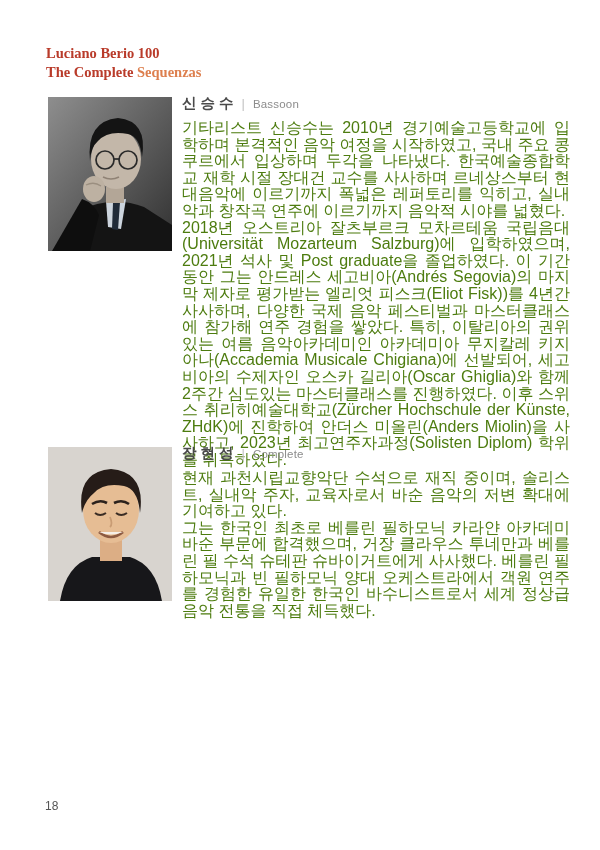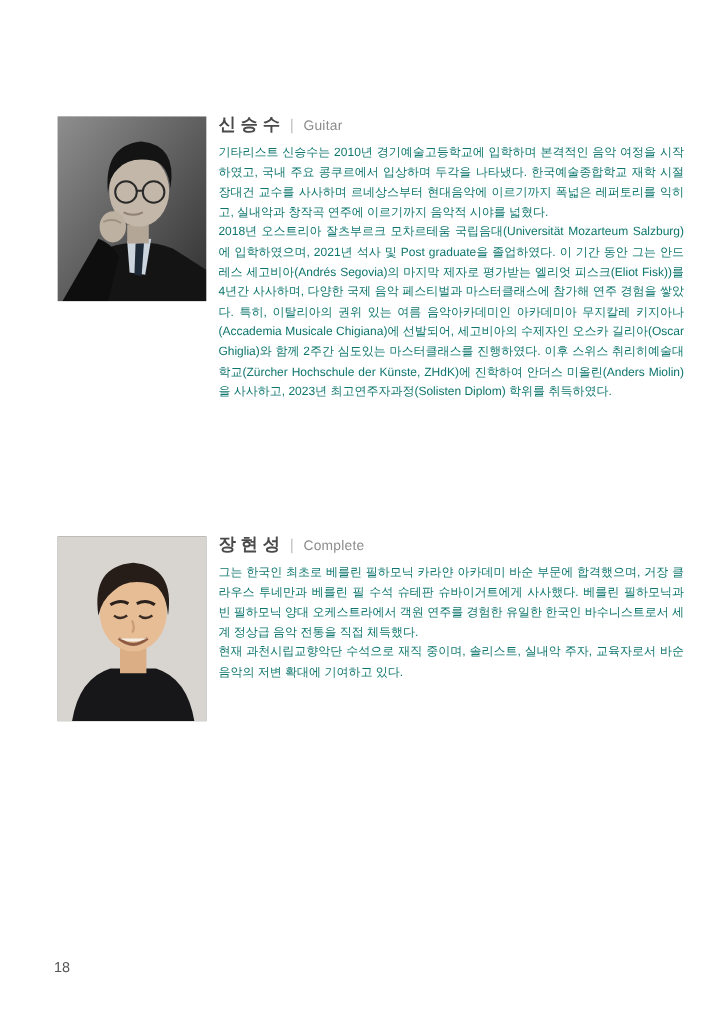--- a/index.html
+++ b/index.html
@@ -38,36 +38,40 @@
     margin:0 0 7px 0;white-space:nowrap;
   }
   .kname{
     font-size:14.5px;font-weight:bold;color:#4a4a4a;
     letter-spacing:4px;
   }
   .sep{color:#c2c2c2;font-size:13px;margin:0 8px 0 4px;font-weight:normal;}
   .role{color:#8c8c8c;font-size:11.5px;letter-spacing:0.2px;}
   .bio-col p{
     margin:0;
-    font-size:10px;line-height:16.6px;
-    color:#0f766e;
+    font-size:16px;line-height:16.6px;
+    color:#4d7c0f;
     text-align:justify;
     word-break:normal;
   }
   
   .pagenum{
     position:absolute;left:45px;top:799px;
     font-size:12px;color:#555555;
   }
 </style>
 </head>
 <body>
 
 <div class="page">
 
+  <header class="header">
+    <div>Luciano Berio 100</div>
+    <div><span>The Complete</span> <span class="accent">Sequenzas</span></div>
+  </header>
 
   <section class="profile profile-1">
     <div class="photo">
       <svg viewBox="0 0 124 154" width="124" height="154" aria-hidden="true">
         <defs>
           <linearGradient id="bg1" x1="0" y1="0" x2="1" y2="1">
             <stop offset="0" stop-color="#8e8e8e"></stop>
             <stop offset="0.55" stop-color="#5a5a5a"></stop>
             <stop offset="1" stop-color="#303030"></stop>
           </linearGradient>
@@ -85,21 +89,21 @@
         <path d="M55 80 q8 4 16 0" stroke="#8f8275" stroke-width="1.6" fill="none"></path>
         <path d="M4 154 L34 102 Q46 106 51 118 L42 154 Z" fill="#0e0e0e"></path>
         <ellipse cx="46" cy="92" rx="11" ry="13" fill="#bdb1a2"></ellipse>
         <path d="M38 88 q8 -4 15 1" stroke="#9b8f80" stroke-width="1.3" fill="none"></path>
       </svg>
     </div>
     <div class="bio-col">
       <div class="name-row">
         <span class="kname">신승수</span>
         <span class="sep">|</span>
-        <span class="role">Guitar</span>
+        <span class="role">Bassoon</span>
       </div>
       <p>기타리스트 신승수는 2010년 경기예술고등학교에 입학하며 본격적인 음악 여정을 시작하였고, 국내 주요 콩쿠르에서 입상하며 두각을 나타냈다. 한국예술종합학교 재학 시절 장대건 교수를 사사하며 르네상스부터 현대음악에 이르기까지 폭넓은 레퍼토리를 익히고, 실내악과 창작곡 연주에 이르기까지 음악적 시야를 넓혔다.</p>
       <p>2018년 오스트리아 잘츠부르크 모차르테움 국립음대(Universität Mozarteum Salzburg)에 입학하였으며, 2021년 석사 및 Post graduate을 졸업하였다. 이 기간 동안 그는 안드레스 세고비아(Andrés Segovia)의 마지막 제자로 평가받는 엘리엇 피스크(Eliot Fisk))를 4년간 사사하며, 다양한 국제 음악 페스티벌과 마스터클래스에 참가해 연주 경험을 쌓았다. 특히, 이탈리아의 권위 있는 여름 음악아카데미인 아카데미아 무지칼레 키지아나(Accademia Musicale Chigiana)에 선발되어, 세고비아의 수제자인 오스카 길리아(Oscar Ghiglia)와 함께 2주간 심도있는 마스터클래스를 진행하였다. 이후 스위스 취리히예술대학교(Zürcher Hochschule der Künste, ZHdK)에 진학하여 안더스 미올린(Anders Miolin)을 사사하고, 2023년 최고연주자과정(Solisten Diplom) 학위를 취득하였다.</p>
     </div>
   </section>
 
   <section class="profile profile-2">
     <div class="photo">
       <svg viewBox="0 0 124 154" width="124" height="154" aria-hidden="true">
         <rect width="124" height="154" fill="#d8d4cf"></rect>
@@ -115,20 +119,20 @@
         <path d="M51 85 q12 10 24 0" stroke="#8d5b42" stroke-width="2.6" fill="none"></path>
         <path d="M51 85 q12 5 24 0" fill="#f5efe8" stroke="none"></path>
       </svg>
     </div>
     <div class="bio-col">
       <div class="name-row">
         <span class="kname">장현성</span>
         <span class="sep">|</span>
         <span class="role">Complete</span>
       </div>
+      <p>현재 과천시립교향악단 수석으로 재직 중이며, 솔리스트, 실내악 주자, 교육자로서 바순 음악의 저변 확대에 기여하고 있다.</p>
       <p>그는 한국인 최초로 베를린 필하모닉 카라얀 아카데미 바순 부문에 합격했으며, 거장 클라우스 투네만과 베를린 필 수석 슈테판 슈바이거트에게 사사했다. 베를린 필하모닉과 빈 필하모닉 양대 오케스트라에서 객원 연주를 경험한 유일한 한국인 바수니스트로서 세계 정상급 음악 전통을 직접 체득했다.</p>
-      <p>현재 과천시립교향악단 수석으로 재직 중이며, 솔리스트, 실내악 주자, 교육자로서 바순 음악의 저변 확대에 기여하고 있다.</p>
     </div>
   </section>
 
   <div class="pagenum">18</div>
 
 </div>
 
 </body></html>

